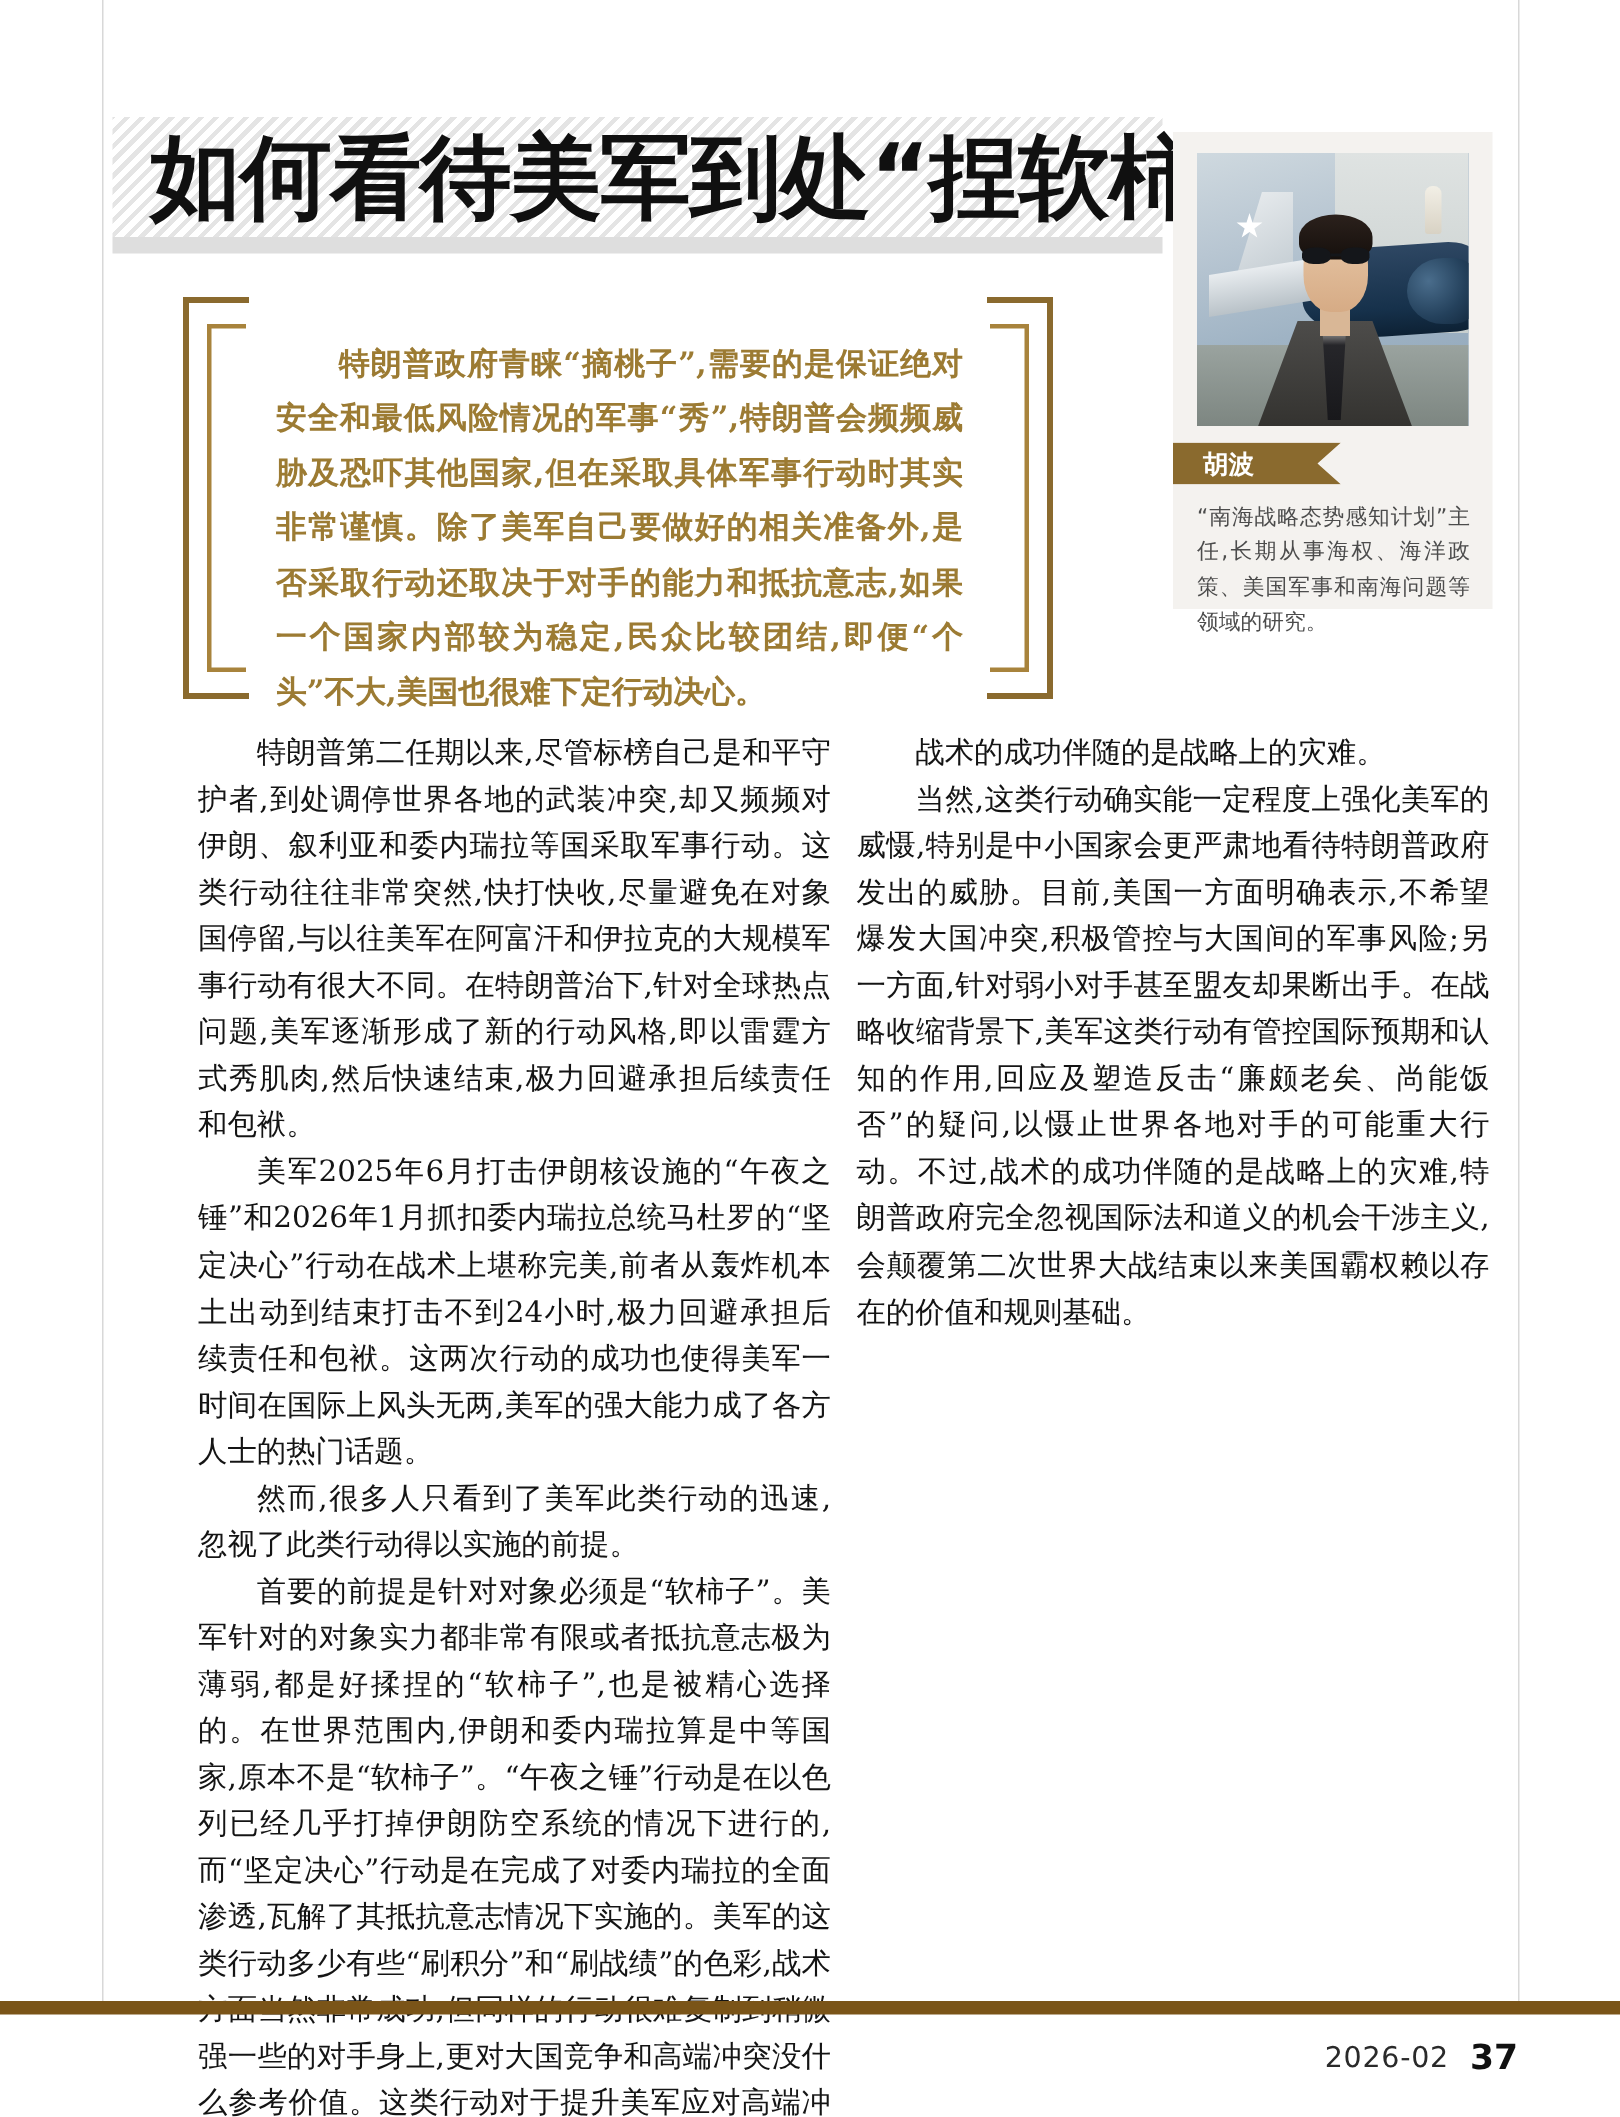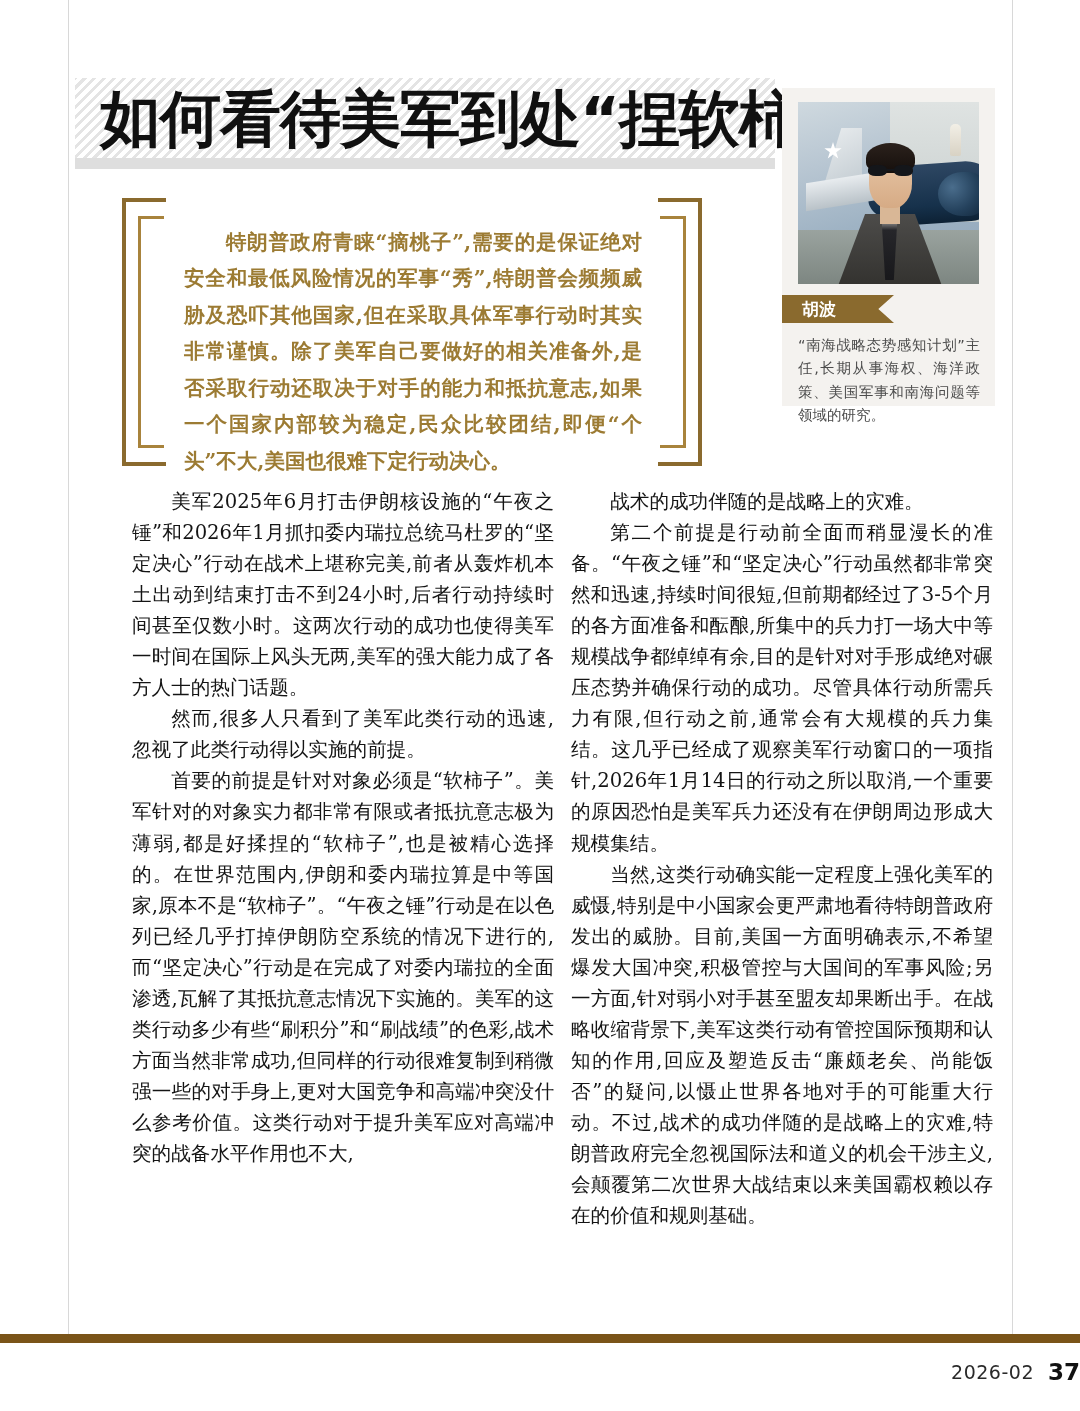--- a/index.html
+++ b/index.html
@@ -165,21 +165,21 @@
     text-justify:inter-ideograph;
   }
   #col-left{left:132px;}
   #col-right{left:571px;}
   .col p{margin:0;text-indent:2em;}
 
   
   #footer{
     position:absolute;left:0;top:1352px;width:1080px;height:40px;
     display:flex;align-items:center;justify-content:flex-end;
-    box-sizing:border-box;
+    padding-right:68px;box-sizing:border-box;
     font-family:"DejaVu Sans","Liberation Sans",sans-serif;
   }
   #footer-date{font-size:19px;color:#2a2a2a;letter-spacing:0.5px;}
   #footer-page{font-size:23px;font-weight:bold;color:#111;margin-left:14px;}
 </style>
 </head>
 <body>
 
 <div id="page">
 
@@ -237,27 +237,27 @@
       <div class="outer"></div>
       <div class="cap-t"></div>
       <div class="cap-b"></div>
       <div class="inner"></div>
       <div class="icap-t"></div>
       <div class="icap-b"></div>
     </div>
   </div>
 
   <div class="col" id="col-left">
-      <p>美军2025年6月打击伊朗核设施的“午夜之锤”和2026年1月抓扣委内瑞拉总统马杜罗的“坚定决心”行动在战术上堪称完美,前者从轰炸机本土出动到结束打击不到24小时,后者行动持续时间甚至仅数小时。这两次行动的成功也使得美军一时间在国际上风头无两,美军的强大能力成了各方人士的热门话题。</p>
+      <p>特朗普第二任期以来,尽管标榜自己是和平守护者,到处调停世界各地的武装冲突,却又频频对伊朗、叙利亚和委内瑞拉等国采取军事行动。这类行动往往非常突然,快打快收,尽量避免在对象国停留,与以往美军在阿富汗和伊拉克的大规模军事行动有很大不同。在特朗普治下,针对全球热点问题,美军逐渐形成了新的行动风格,即以雷霆方式秀肌肉,然后快速结束,极力回避承担后续责任和包袱。</p>
+      <p>美军2025年6月打击伊朗核设施的“午夜之锤”和2026年1月抓扣委内瑞拉总统马杜罗的“坚定决心”行动在战术上堪称完美,前者从轰炸机本土出动到结束打击不到24小时,极力回避承担后续责任和包袱。这两次行动的成功也使得美军一时间在国际上风头无两,美军的强大能力成了各方人士的热门话题。</p>
       <p>然而,很多人只看到了美军此类行动的迅速,忽视了此类行动得以实施的前提。</p>
       <p>首要的前提是针对对象必须是“软柿子”。美军针对的对象实力都非常有限或者抵抗意志极为薄弱,都是好揉捏的“软柿子”,也是被精心选择的。在世界范围内,伊朗和委内瑞拉算是中等国家,原本不是“软柿子”。“午夜之锤”行动是在以色列已经几乎打掉伊朗防空系统的情况下进行的,而“坚定决心”行动是在完成了对委内瑞拉的全面渗透,瓦解了其抵抗意志情况下实施的。美军的这类行动多少有些“刷积分”和“刷战绩”的色彩,战术方面当然非常成功,但同样的行动很难复制到稍微强一些的对手身上,更对大国竞争和高端冲突没什么参考价值。这类行动对于提升美军应对高端冲突的战备水平作用也不大,</p>
     </div>
   <div class="col" id="col-right">
       <p>战术的成功伴随的是战略上的灾难。</p>
-      <p>第二个前提是行动前全面而稍显漫长的准备。“午夜之锤”和“坚定决心”行动虽然都非常突然和迅速,持续时间很短,但前期都经过了3-5个月的各方面准备和酝酿,所集中的兵力打一场大中等规模战争都绰绰有余,目的是针对对手形成绝对碾压态势并确保行动的成功。尽管具体行动所需兵力有限,但行动之前,通常会有大规模的兵力集结。这几乎已经成了观察美军行动窗口的一项指针,2026年1月14日的行动之所以取消,一个重要的原因恐怕是美军兵力还没有在伊朗周边形成大规模集结。</p>
       <p>当然,这类行动确实能一定程度上强化美军的威慑,特别是中小国家会更严肃地看待特朗普政府发出的威胁。目前,美国一方面明确表示,不希望爆发大国冲突,积极管控与大国间的军事风险;另一方面,针对弱小对手甚至盟友却果断出手。在战略收缩背景下,美军这类行动有管控国际预期和认知的作用,回应及塑造反击“廉颇老矣、尚能饭否”的疑问,以慑止世界各地对手的可能重大行动。不过,战术的成功伴随的是战略上的灾难,特朗普政府完全忽视国际法和道义的机会干涉主义,会颠覆第二次世界大战结束以来美国霸权赖以存在的价值和规则基础。</p>
     </div>
 
   <div class="frame-bottom"></div>
   <div id="footer">
     <div id="footer-date">2026-02</div>
     <div id="footer-page">37</div>
   </div>
 
 </div>

